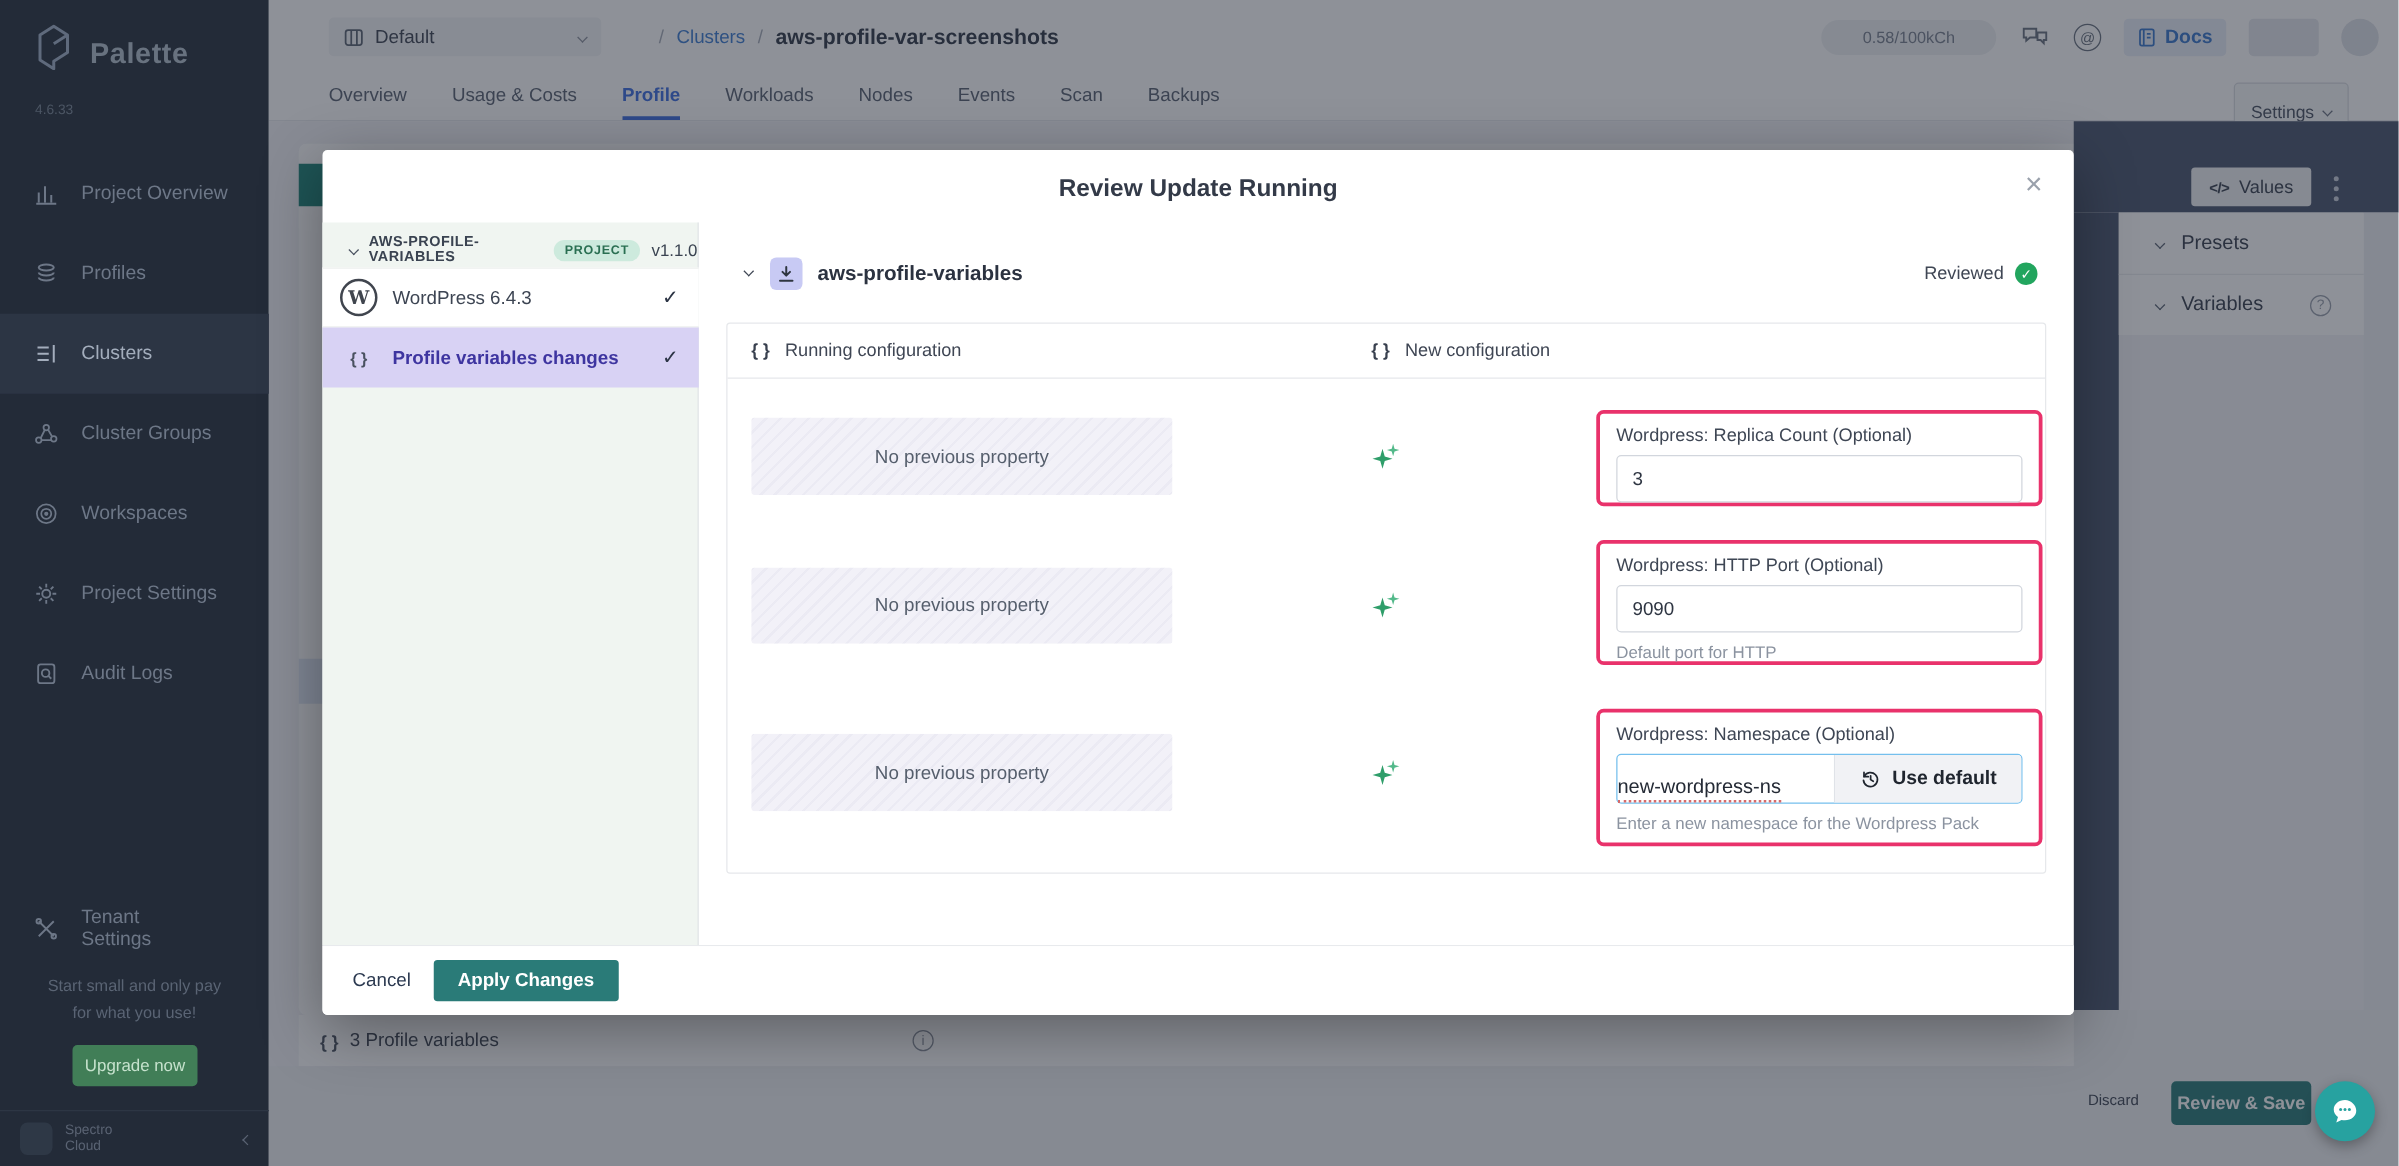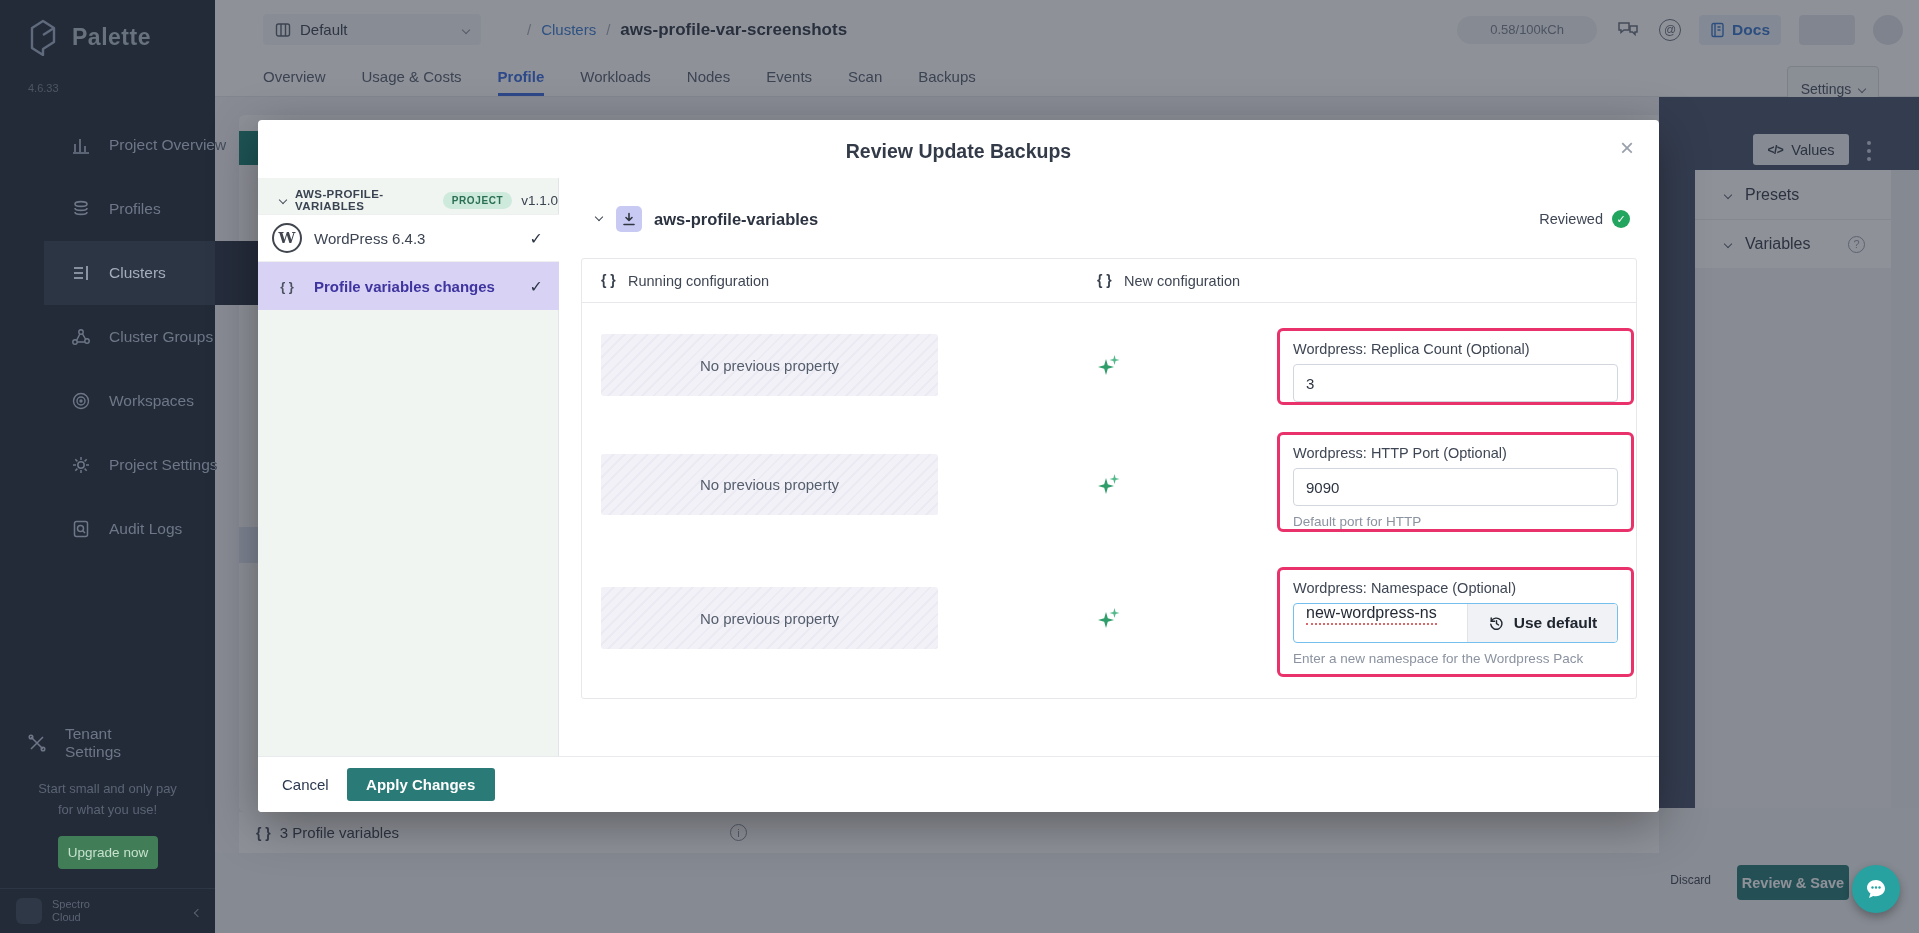--- a/index.html
+++ b/index.html
@@ -11,24 +11,24 @@
   
   .chev { width:8px; height:8px; border-right:1.6px solid currentColor; border-bottom:1.6px solid currentColor;
           display:inline-block; transform:rotate(45deg); flex:none; }
   .chev.left { transform:rotate(135deg); }
   .chev.sm { width:6px; height:6px; }
   .kebab { display:flex; flex-direction:column; gap:4px; }
   .kebab i { width:4px; height:4px; border-radius:50%; background:#c9cfda; }
 
   
   .sidebar { position:absolute; left:0; top:0; width:215px; height:933px; background:#232b38; z-index:10; }
-  .logo-row { position:absolute; left:26px; top:18px; display:flex; align-items:center; gap:12px; color:#6b7585; }
+  .logo-row { position:absolute; left:26px; top:18px; display:flex; align-items:flex-end; gap:12px; color:#6b7585; }
   .brand { font-size:23px; font-weight:700; letter-spacing:.5px; color:#68727f; }
   .version { position:absolute; left:28px; top:82px; font-size:11px; color:#4c5664; }
-  .nav { position:absolute; left:0; top:113px; width:215px;margin-left:44px; }
+  .nav { position:absolute; left:0; top:123px; width:215px; }
   .nav-item { height:64px; display:flex; align-items:center; gap:17px; padding:0 14px 0 26px;
               color:#6d7787; font-size:15.5px; cursor:pointer; }
   .nav-item .nicon { width:22px; height:22px; flex:none; display:flex; align-items:center; justify-content:center; }
   .nav-item.active { background:#2c3544; color:#a3adbc; }
   .tenant { position:absolute; top:711px; left:0; width:180px; }
   .promo { position:absolute; left:0; top:778px; width:215px; text-align:center; color:#5a6474; font-size:13px; line-height:21px; }
   .upgrade-btn { position:absolute; left:58px; top:836px; width:100px; height:33px; background:#417e57; color:#c6e2cd;
                  border:none; border-radius:4px; font-size:13.5px; font-family:inherit; cursor:pointer; }
   .side-footer { position:absolute; left:0; bottom:0; width:215px; height:45px; border-top:1px solid #2d3644;
                  display:flex; align-items:center; padding:0 14px 0 16px; gap:10px; }
@@ -148,21 +148,21 @@
               background:#f2f1f8;
               background-image:repeating-linear-gradient(135deg, rgba(110,110,160,.05) 0 2px, transparent 2px 8px); }
   .sparkle { position:absolute; left:515px; width:24px; height:24px; }
   .new-box { position:absolute; left:695px; width:357px; background:#fff; border:3px solid #e9326b; border-radius:6px;
              padding:10px 13px; }
   .field-label { font-size:14.5px; color:#3e4654; }
   .field-input { width:100%; height:38px; margin-top:7px; border:1px solid #d2d6dd; border-radius:4px; padding:0 12px;
                  font-size:15px; color:#2e3542; font-family:inherit; background:#fff; outline:none; }
   .field-helper { margin-top:8px; font-size:13.5px; color:#8b93a0; }
   .ns-input { position:relative; width:100%; height:40px; margin-top:7px; border:1px solid #74bfed; border-radius:4px;
-              display:flex; align-items:flex-start; padding-left:12px; background:#fff; cursor:text; }
+              display:flex; align-items:flex-end; background:#fff; cursor:text; }
   .ns-value { font-size:16px; color:#242a35; border-bottom:2px dotted #d66a6a; padding-bottom:1px; }
   .use-default { position:absolute; top:0; right:0; bottom:0; width:150px; background:#f1f2f5; border:none;
                  border-left:1px solid #e0e3e8; border-radius:0 3px 3px 0; display:flex; align-items:center;
                  justify-content:center; gap:9px; font-size:15.5px; font-weight:600; color:#20262f;
                  font-family:inherit; cursor:pointer; }
   
   .mfooter { position:absolute; left:0; right:0; bottom:0; height:56px; border-top:1px solid #e8eaed; background:#fff;
              display:flex; align-items:center; gap:18px; padding-left:24px; border-radius:0 0 4px 4px; }
   .cancel { color:#2b3950; font-size:15px; background:none; border:none; font-family:inherit; cursor:pointer; }
   .apply { width:148px; height:33px; background:#2a7b78; color:#fff; border:none; border-radius:3px; font-size:15px;
@@ -372,21 +372,21 @@
       <div class="bottom-bar">
         <span class="discard">Discard</span>
         <button class="review-save">Review &amp; Save</button>
       </div>
     </div>
   </div>
 
   <div class="dim"></div>
 
   <div class="modal">
-    <div class="modal-title">Review Update Backups</div>
+    <div class="modal-title">Review Update Running</div>
     <button class="modal-close">×</button>
 
     <div class="mpanel">
       <div class="mpanel-head">
         <span class="chev sm"></span>
         <span class="mp-name">AWS-PROFILE-VARIABLES</span>
         <span class="mp-badge">PROJECT</span>
         <span class="mp-version">v1.1.0</span>
       </div>
       <div class="mp-row wp">

